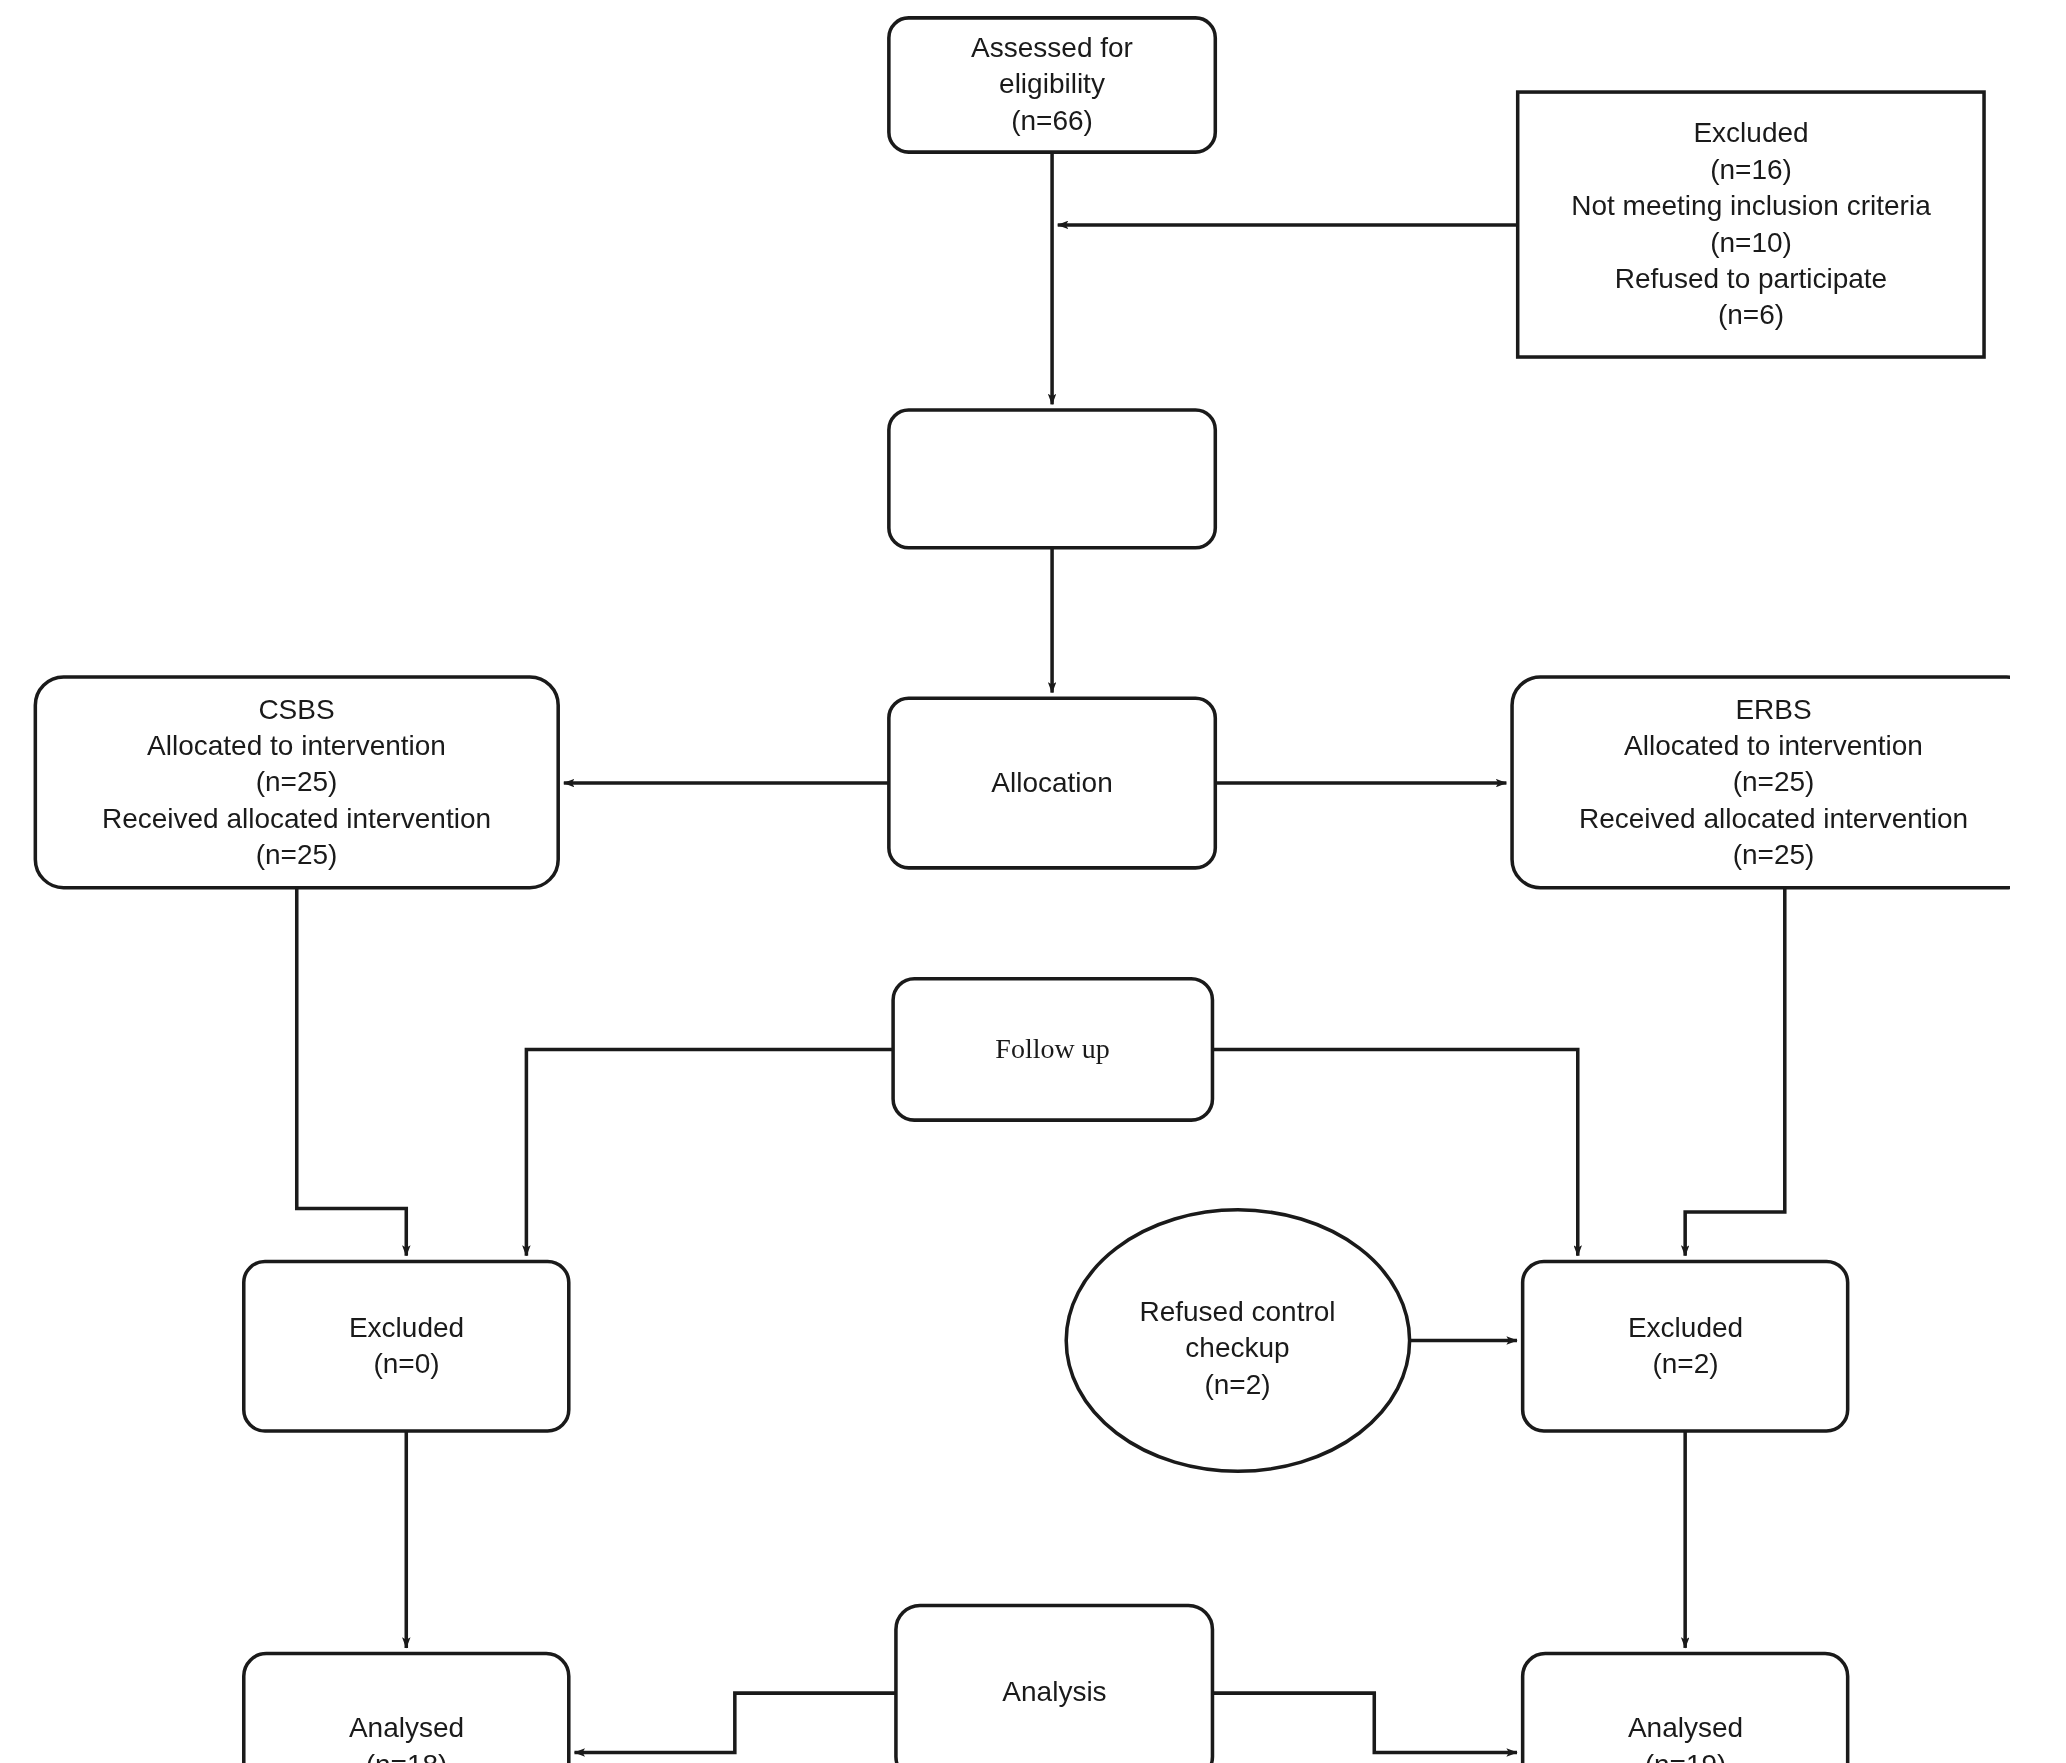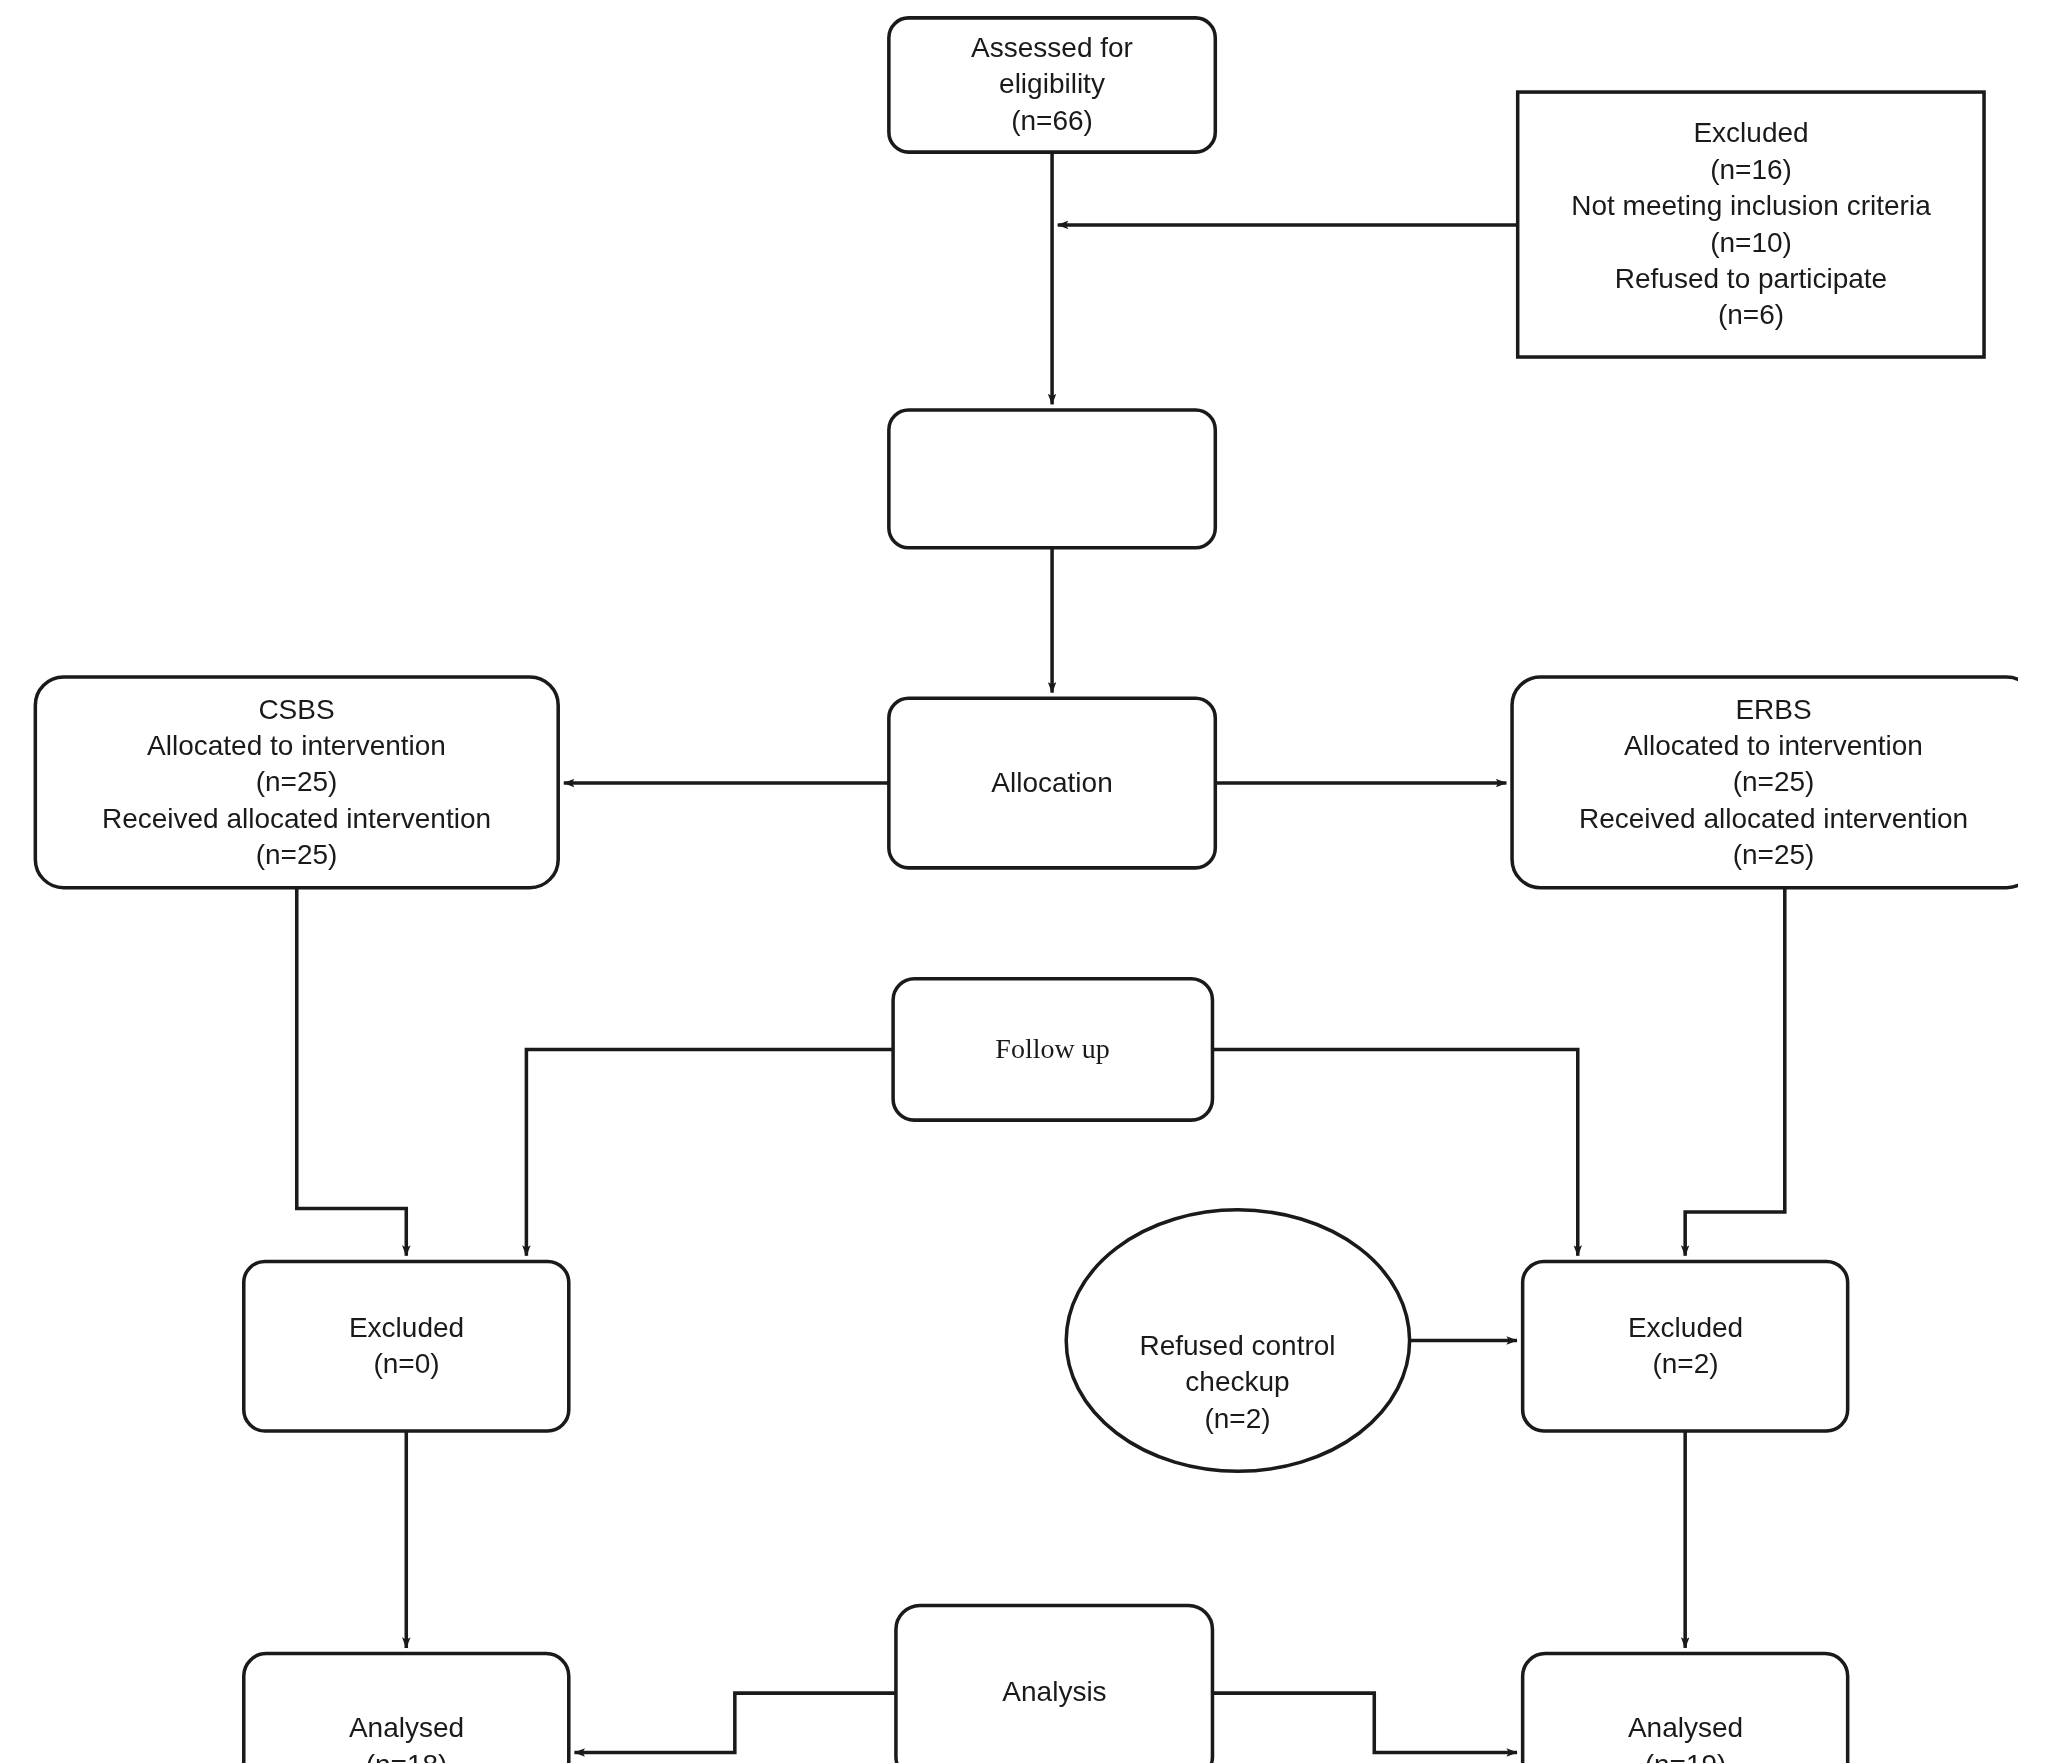--- a/index.html
+++ b/index.html
@@ -10,21 +10,20 @@
   }
   body {
     font-family: "Liberation Sans", sans-serif;
   }
   #diagram-root {
     position: relative;
     width: 2010px;
     height: 1764px;
     background: #ffffff;
     overflow: hidden;
-    padding-left: 8px;
   }
   #flow-svg {
     position: absolute;
     left: 0;
     top: 0;
     width: 2066px;
     height: 1764px;
   }
   .node-label {
     position: absolute;
@@ -153,21 +152,21 @@
 
   <div class="node-label" style="left:893px; top:979px; width:319px; height:141px;font-family:Liberation Serif, serif;">
     <span>Follow up</span>
   </div>
 
   <div class="node-label" style="left:244px; top:1261px; width:325px; height:170px;">
     <span>Excluded</span>
     <span>(n=0)</span>
   </div>
 
-  <div class="node-label" style="left:1066px; top:1252px; width:343px; height:261px;">
+  <div class="node-label" style="left:1066px; top:1218px; width:343px; height:261px;">
     <span>Refused control</span>
     <span>checkup</span>
     <span>(n=2)</span>
   </div>
 
   <div class="node-label" style="left:1523px; top:1261px; width:325px; height:170px;">
     <span>Excluded</span>
     <span>(n=2)</span>
   </div>
 

